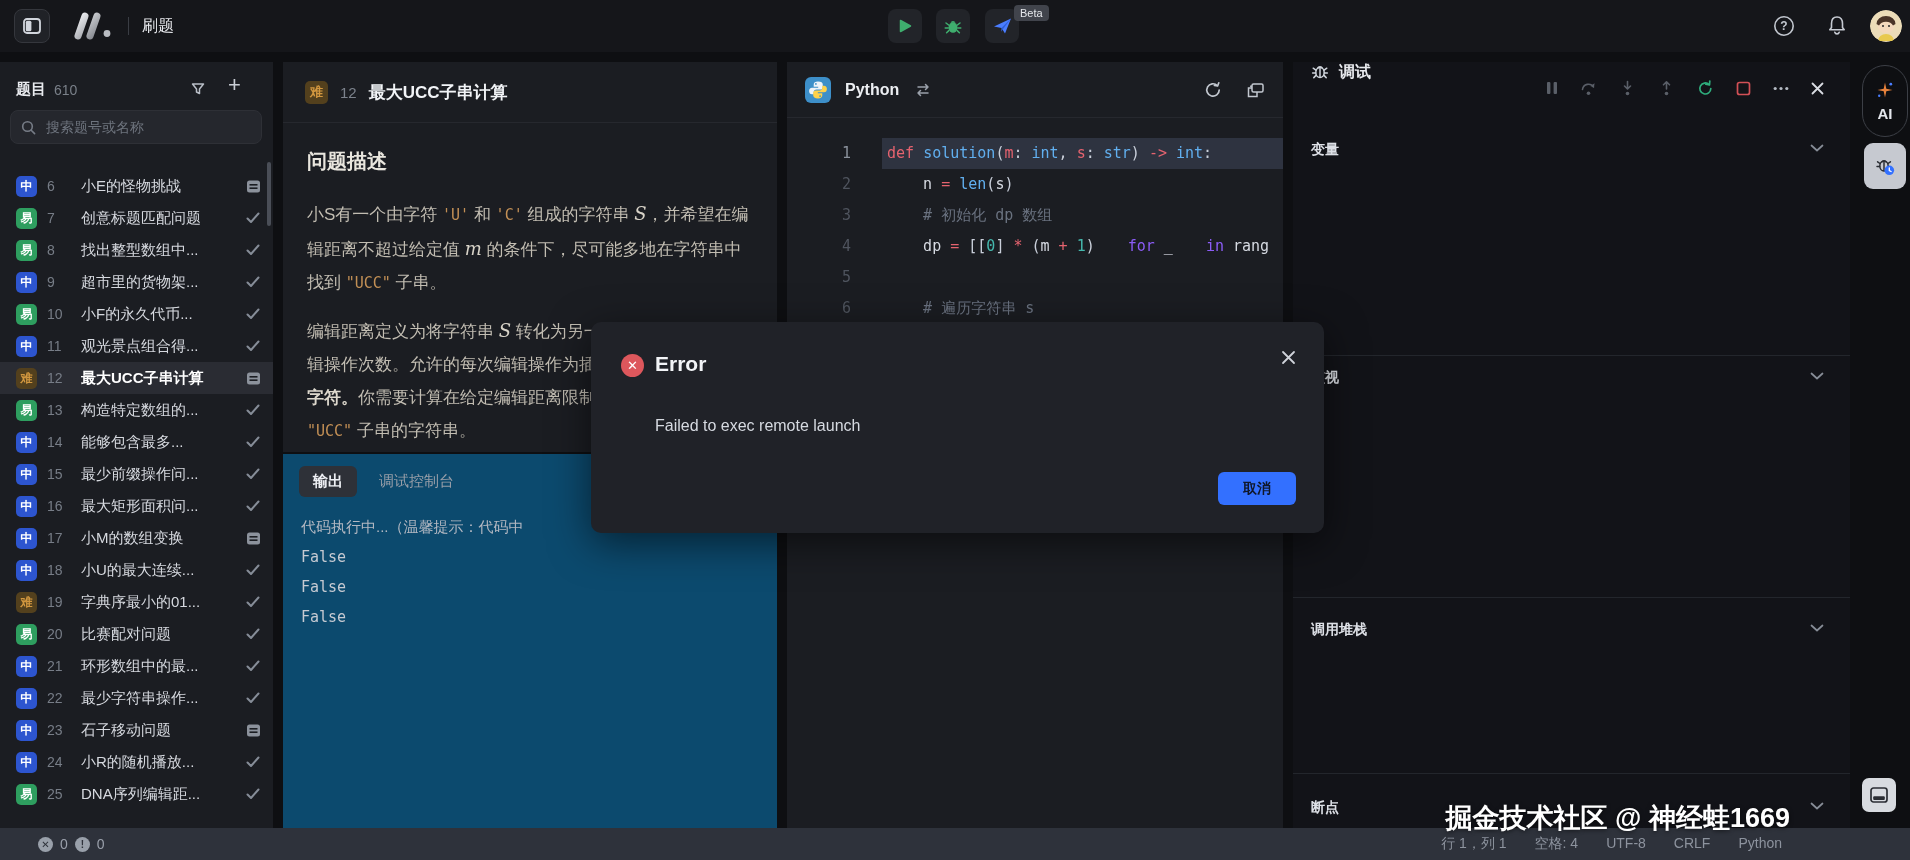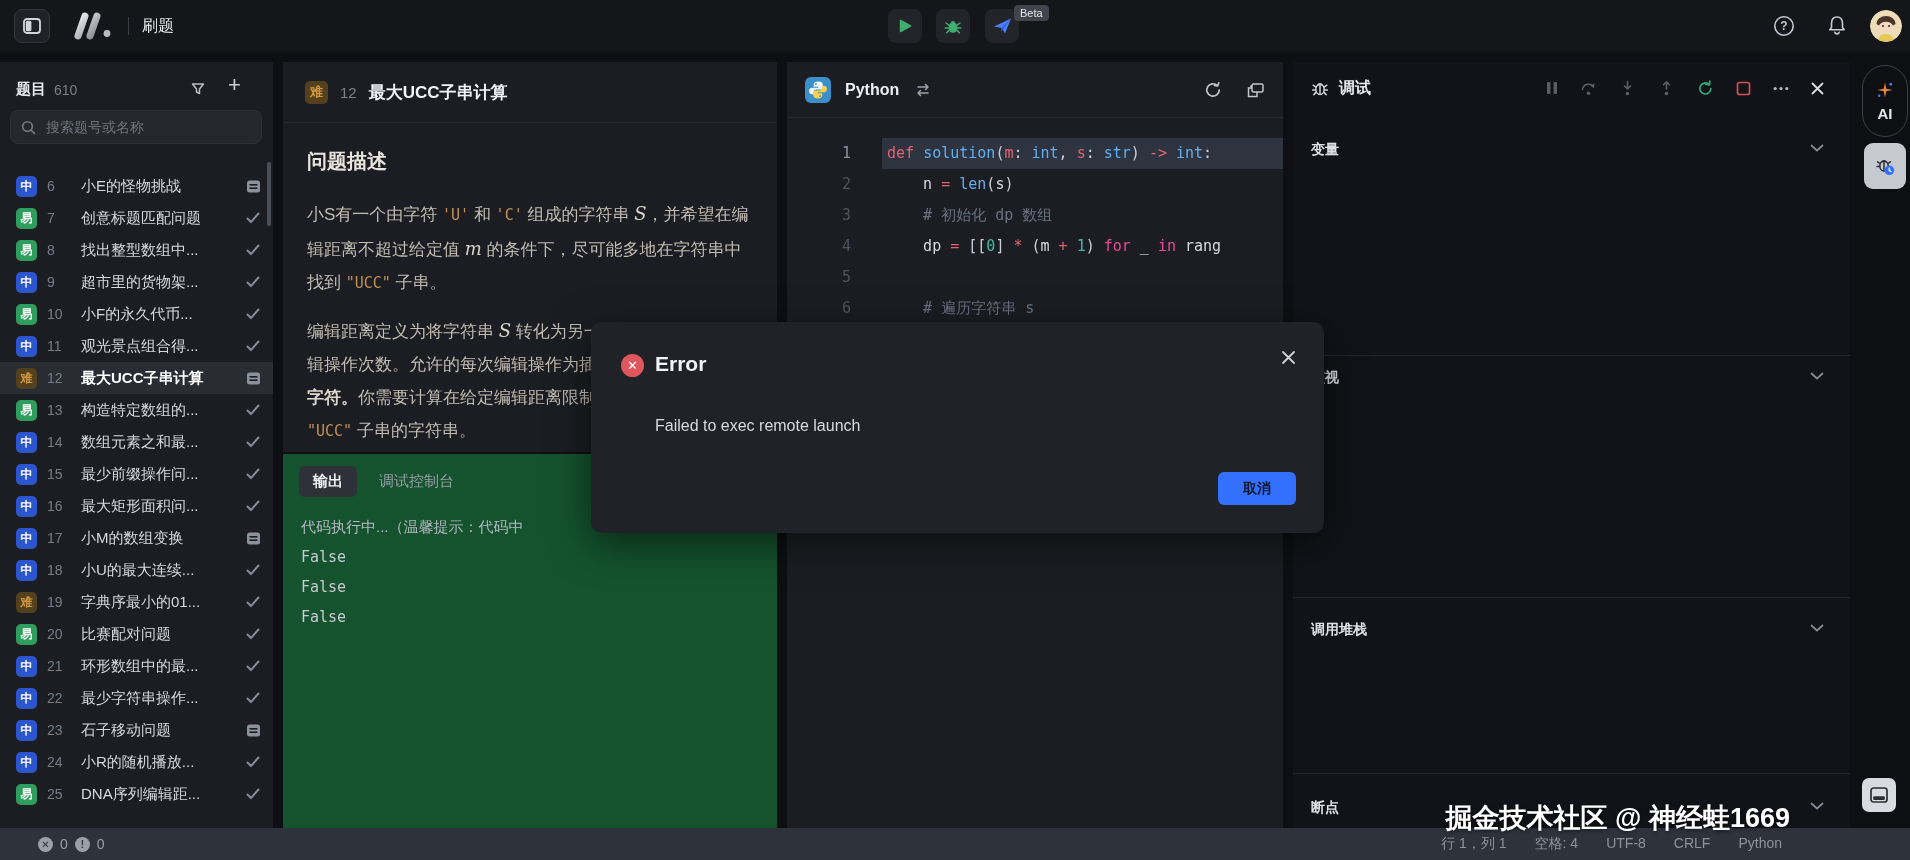--- a/index.html
+++ b/index.html
@@ -56,47 +56,47 @@
   .desc-num{color:#7c828c;font-size:15px;}
   .desc-title{color:#f2f4f7;font-size:17px;font-weight:bold;}
   .desc-body{position:absolute;left:24px;top:86px;width:446px;}
   .desc-h2{font-size:20px;font-weight:bold;color:#e9e6de;margin:0 0 22px 0;}
   .desc-p{font-size:17px;line-height:33px;color:#c2bdb2;margin:0 0 14px 0;}
   .seg-code{font-family:"DejaVu Sans Mono",monospace;font-size:15px;color:#c28f55;}
   .seg-math{font-family:"DejaVu Serif",serif;font-style:italic;font-size:18px;color:#d8d3c8;}
   .seg-bold{font-weight:bold;color:#ddd8cd;}
 
   
-  #console{left:283px;top:454px;width:494px;height:374px;background:#14532d;overflow:hidden;}
+  #console{left:283px;top:454px;width:494px;height:374px;background:#0c4a6e;overflow:hidden;}
   .c-tabs{position:absolute;left:16px;top:12px;display:flex;align-items:center;gap:14px;}
   .c-tab-on{background:#2e3138;border-radius:6px;padding:6px 14px;font-size:15px;font-weight:bold;color:#eef0f4;}
   .c-tab-off{font-size:15px;color:#989ea8;padding:6px 8px;}
   #console-lines{position:absolute;left:18px;top:58px;width:460px;}
   .cline{font-size:15px;line-height:30px;color:#b3b8c2;white-space:pre;}
   .cline.mono{font-family:"DejaVu Sans Mono",monospace;color:#c6cad2;}
 
   
   #editor{left:787px;top:62px;width:496px;height:766px;background:#1b1d22;overflow:hidden;}
   .ed-head{position:absolute;left:0;top:0;width:496px;height:56px;border-bottom:1px solid #26282e;
            display:flex;align-items:center;padding:0 18px;gap:10px;}
   .ed-lang{font-size:16px;font-weight:bold;color:#eceef2;margin-left:4px;}
   .ed-swap{margin-left:6px;}
   .ed-right{position:absolute;right:18px;top:0;height:56px;display:flex;align-items:center;gap:24px;}
   #code-lines{position:absolute;left:0;top:76px;width:496px;font-family:"DejaVu Sans Mono",monospace;font-size:15px;}
   .crow{position:relative;height:31px;line-height:31px;white-space:pre;overflow:hidden;}
   .crow .chl{position:absolute;left:95px;right:0;top:0;bottom:0;background:#2e3340;}
   .cgut{position:absolute;left:0;top:0;width:64px;text-align:right;color:#4f545e;}
   .crow.hl .cgut{color:#8a919c;}
   .ccode{position:absolute;left:100px;top:0;}
-  .tk-kw{color:#e5636f;} .tk-kw2{color:#ec4899;} .tk-fn{color:#61afef;} .tk-ty{color:#61afef;}
+  .tk-kw{color:#e5636f;} .tk-kw2{color:#8b5cf6;margin-left:24px;} .tk-fn{color:#61afef;} .tk-ty{color:#61afef;}
   .tk-vr{color:#e5636f;} .tk-nm{color:#45b8ad;} .tk-pu{color:#c9cfda;} .tk-cm{color:#6a7280;} .tk-pl{color:#d6dae2;}
 
   
   #debug{left:1293px;top:62px;width:557px;height:766px;background:#121318;overflow:hidden;}
-  .dbg-head{position:absolute;left:0;top:0;width:557px;height:52px;display:flex;align-items:center;padding:0 18px;}
+  .dbg-head{position:absolute;left:0;top:0;width:557px;height:52px;display:flex;align-items:flex-start;padding:0 18px;}
   .dbg-title{font-size:16px;font-weight:bold;color:#e8eaee;margin-left:10px;}
   .dbg-ctrls{position:absolute;right:26px;top:0;height:52px;display:flex;align-items:center;gap:22px;}
   .dbg-sec{position:absolute;left:0;width:557px;padding:0 26px 0 18px;}
   .dbg-sec .lbl{font-size:14px;font-weight:bold;color:#dde0e6;margin-top:34px;}
   .dbg-sec .chev{position:absolute;right:26px;}
   .sec-line{border-top:1px solid #23262c;}
   #sec-vars{top:52px;height:241px;padding-top:26px;}
   #sec-watch{top:293px;height:242px;padding-top:12px;}
   #sec-stack{top:535px;height:176px;padding-top:22px;}
   #sec-bp{top:711px;height:66px;padding-top:24px;}
@@ -313,21 +313,21 @@
           <span class="ptitle">构造特定数组的...</span>
           <span class="pstat">
             <svg width="14" height="12">
               <path d="M1.5 6.5 L5 10 L12.5 1.5" stroke="#868d98" stroke-width="2" fill="none" stroke-linecap="round" stroke-linejoin="round"></path>
             </svg>
           </span>
         </div>
         <div class="prow">
           <span class="pbadge bd-mid">中</span>
           <span class="pnum">14</span>
-          <span class="ptitle">数组元素之和最...</span>
+          <span class="ptitle">能够包含最多...</span>
           <span class="pstat">
             <svg width="14" height="12">
               <path d="M1.5 6.5 L5 10 L12.5 1.5" stroke="#868d98" stroke-width="2" fill="none" stroke-linecap="round" stroke-linejoin="round"></path>
             </svg>
           </span>
         </div>
         <div class="prow">
           <span class="pbadge bd-mid">中</span>
           <span class="pnum">15</span>
           <span class="ptitle">最少前缀操作问...</span>

